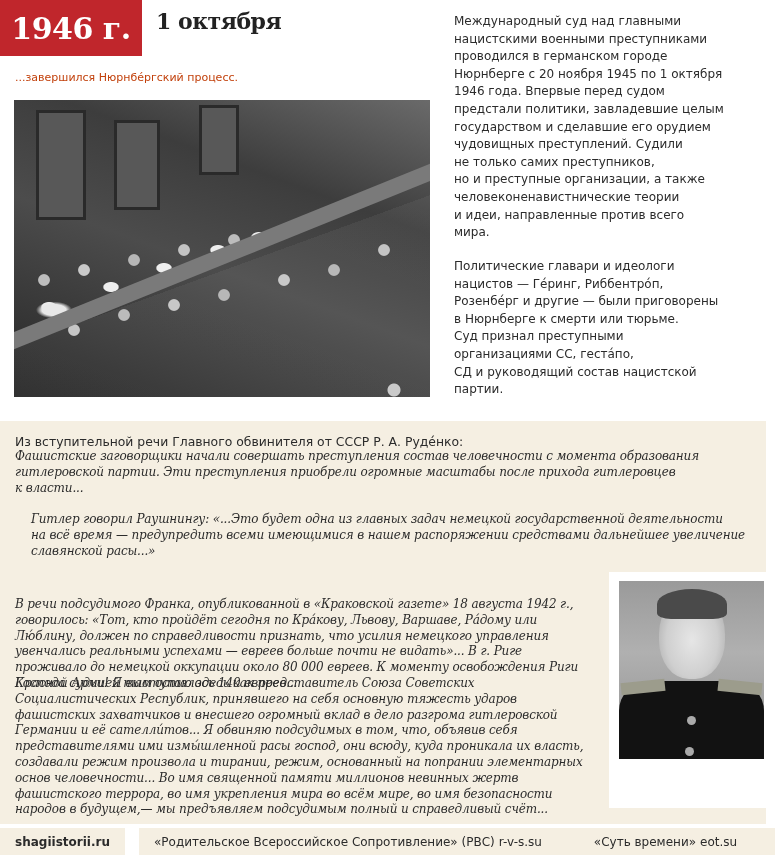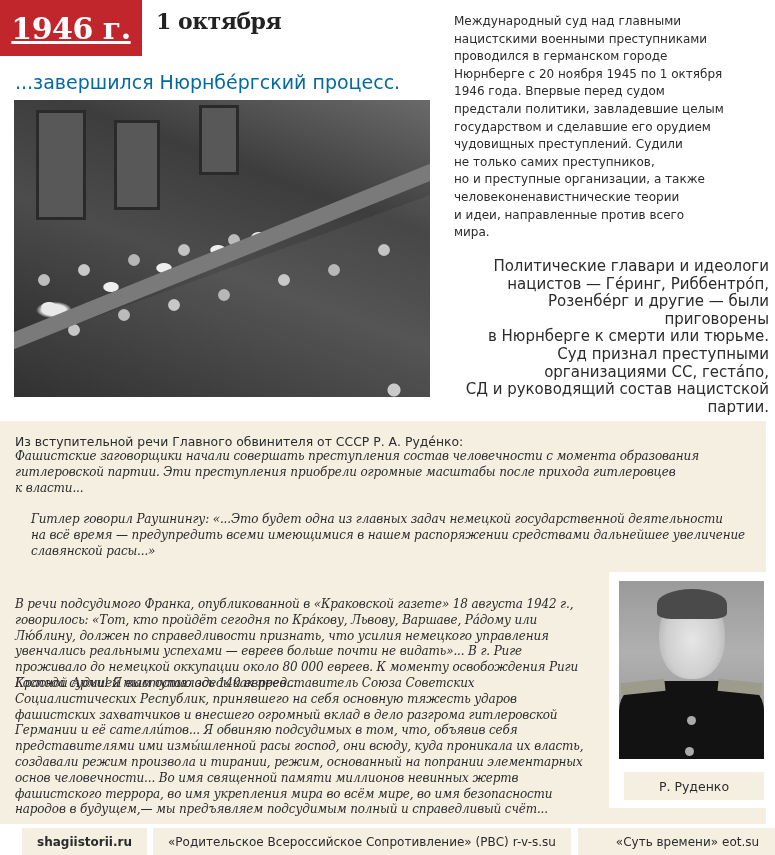--- a/index.html
+++ b/index.html
@@ -3,29 +3,29 @@
 <meta charset="utf-8">
 <style>
   * { box-sizing: border-box; margin: 0; padding: 0; }
   html, body { width: 775px; height: 855px; background: #ffffff; overflow: hidden; }
   body { position: relative; font-family: "DejaVu Sans", sans-serif; color: #2b2b2b; }
 
   .year-badge {
     position: absolute; left: 0; top: 0; width: 142px; height: 56px;
     background: #c0262c; color: #fff;
     font-family: "DejaVu Serif", serif; font-weight: bold; font-size: 30px;
-    display: flex; align-items: center; justify-content: center; letter-spacing: -0.5px; text-decoration: underline;
+    display: flex; align-items: center; justify-content: center; letter-spacing: -0.5px;
   }
   .date-title {
     position: absolute; left: 156px; top: 8px;
     font-family: "DejaVu Serif", serif; font-weight: bold; font-size: 22px; color: #222;
     letter-spacing: -0.5px;
   }
   .subtitle {
-    position: absolute; left: 15px; top: 71px; font-size: 19px; color: #0369a1;
+    position: absolute; left: 15px; top: 71px; font-size: 11px; color: #c2410c;
   }
 
   .main-photo {
     position: absolute; left: 14px; top: 100px; width: 416px; height: 297px;
     background:
       radial-gradient(ellipse 30px 14px at 40px 210px, #e8e8e8 40%, transparent 60%),
       radial-gradient(ellipse 14px 9px at 97px 187px, #eee 50%, transparent 60%),
       radial-gradient(ellipse 14px 9px at 150px 168px, #eee 50%, transparent 60%),
       radial-gradient(ellipse 14px 9px at 204px 150px, #eee 50%, transparent 60%),
       radial-gradient(ellipse 14px 9px at 245px 137px, #eee 50%, transparent 60%),
@@ -61,23 +61,22 @@
       radial-gradient(circle 10px at 380px 170px, #cacaca 60%, transparent 70%);
   }
 
   .intro-text {
     position: absolute; left: 454px; top: 13px; width: 315px;
     font-size: 12px; line-height: 17.6px; color: #2b2b2b;
     white-space: pre-line;
   }
   .verdict-text {
     position: absolute; left: 454px; top: 258px; width: 315px;
-    font-size: 15px; line-height: 17.6px; color: #2b2b2b;
+    font-size: 12px; line-height: 17.6px; color: #2b2b2b;
     white-space: pre-line;
-    text-align: right;
   }
 
   .quote-panel {
     position: absolute; left: 0; top: 421px; width: 766px; height: 403px;
     background: #f5efe2;
   }
   .quote-intro {
     position: absolute; left: 15px; top: 434px; font-size: 12.4px; color: #2b2b2b;
   }
   .quote-block {
@@ -119,25 +118,25 @@
   .portrait-photo .button2 { position: absolute; left: 66px; top: 166px; width: 9px; height: 9px; border-radius: 50%; background: #aaa; }
   .portrait-caption {
     position: absolute; left: 15px; top: 200px; width: 140px; height: 28px;
     background: #f5efe2; font-size: 12.5px; color: #2b2b2b;
     display: flex; align-items: center; justify-content: center;
   }
 
   .footer-box {
     position: absolute; top: 828px; height: 27px; background: #f5efe2;
     display: flex; align-items: center; justify-content: center;
-    font-size: 12px; color: #2b2b2b; white-space: nowrap; margin-left: 22px;
+    font-size: 12px; color: #2b2b2b; white-space: nowrap;
   }
   .footer-box b { font-weight: normal; margin-left: 4px; }
   .f1 { left: 0; width: 125px; font-weight: bold; }
-  .f2 { left: 131px; width: 418px; }
+  .f2 { left: 139px; width: 418px; }
   .f3 { left: 556px; width: 219px; text-align: center; }
 </style>
 </head>
 <body>
 
 <div class="year-badge">1946 г.</div>
 <div class="date-title">1 октября</div>
 <div class="subtitle">...завершился Нюрнбе́ргский процесс.</div>
 
 <div class="main-photo">
@@ -197,21 +196,20 @@
 <div class="portrait-card">
   <div class="portrait-photo">
     <div class="body"></div>
     <div class="epaulet-l"></div>
     <div class="epaulet-r"></div>
     <div class="head"></div>
     <div class="hair"></div>
     <div class="button1"></div>
     <div class="button2"></div>
   </div>
-  <div class="portrait-caption">Р. Руденко</div>
 </div>
 
 <a class="footer-box f1">shagiistorii.ru</a>
 <div class="footer-box f2">
   <span>«Родительское Всероссийское Сопротивление» (РВС)</span>
   <b>r-v-s.su</b>
 </div>
 <div class="footer-box f3">
   <span>«Суть времени»</span>
   <b>eot.su</b>

